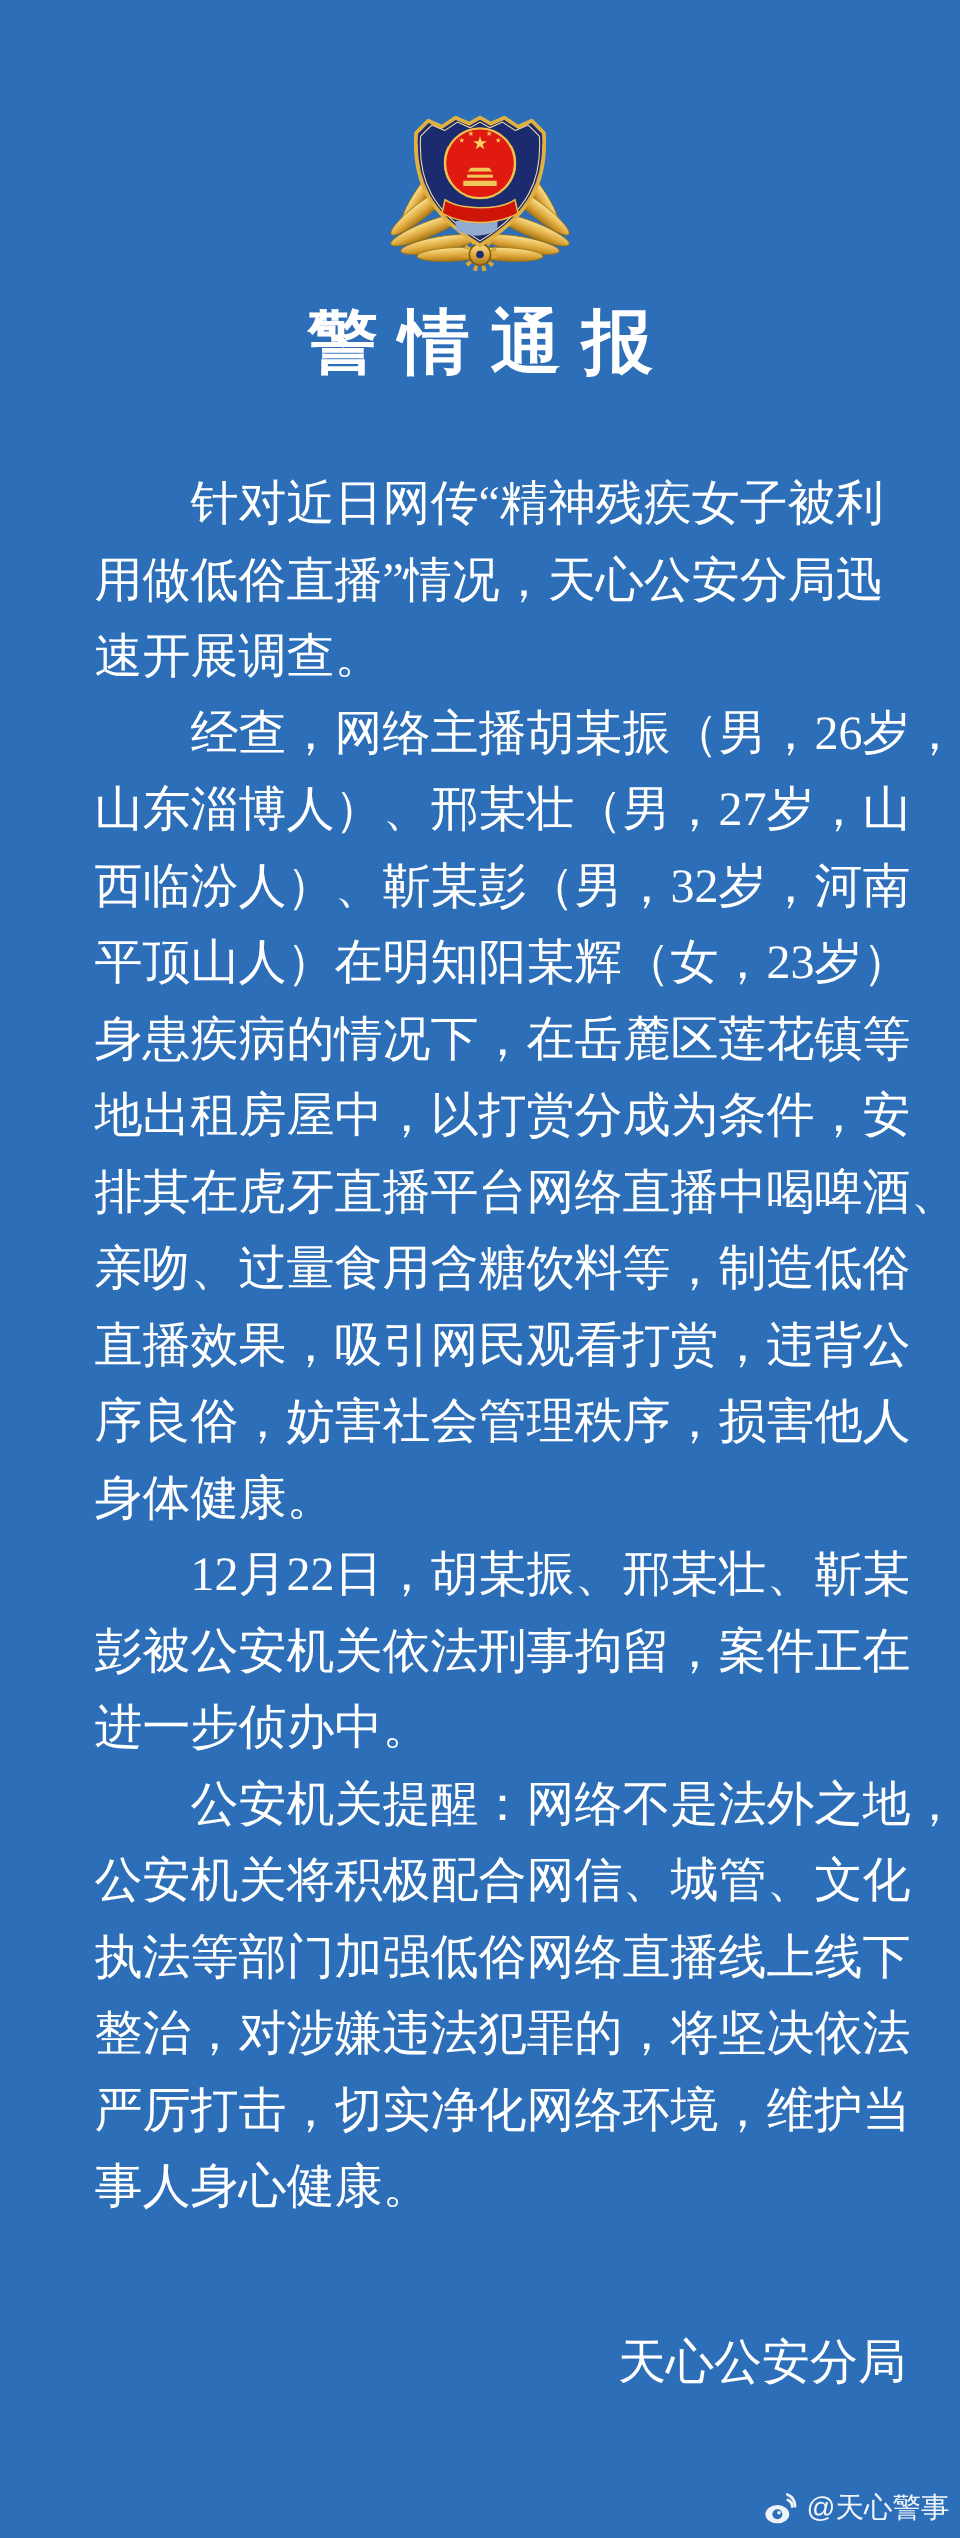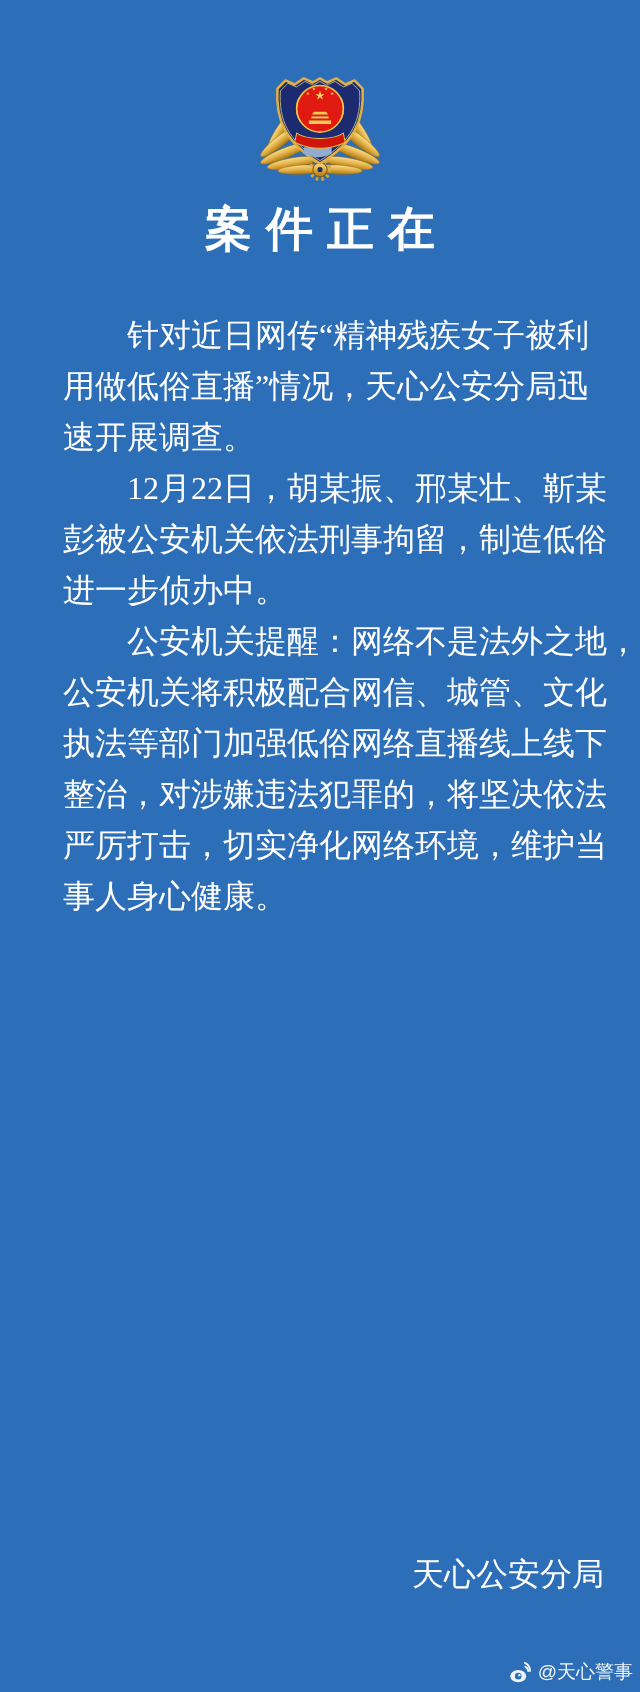--- a/index.html
+++ b/index.html
@@ -95,28 +95,39 @@
       <path d="M138,110 h24 l4,5 h-32 Z" fill="#f2c75a"></path>
       <rect x="133" y="119" width="34" height="4" fill="#f2c75a"></rect>
       <rect x="128" y="127" width="44" height="7" fill="#f2c75a"></rect>
       <path d="M112,130 A46,46 0 0 1 109,82" fill="none" stroke="#f0c14b" stroke-width="2.5"></path>
       <path d="M188,130 A46,46 0 0 0 191,82" fill="none" stroke="#f0c14b" stroke-width="2.5"></path>
 
       <path d="M104,152 C124,166 176,166 196,152 L200,170 C170,186 130,186 100,170 Z" fill="#cf1508" stroke="#e8bd4d" stroke-width="2"></path>
     </svg>
   </div>
 
-  <div class="title">案件正在</div>
+  <div class="title">警情通报</div>
 
   <div class="body-text">
     <p class="para">针对近日网传“精神残疾女子被利
 用做低俗直播”情况，天心公安分局迅
 速开展调查。</p>
+    <p class="para">经查，网络主播胡某振（男，26岁，
+山东淄博人）、邢某壮（男，27岁，山
+西临汾人）、靳某彭（男，32岁，河南
+平顶山人）在明知阳某辉（女，23岁）
+身患疾病的情况下，在岳麓区莲花镇等
+地出租房屋中，以打赏分成为条件，安
+排其在虎牙直播平台网络直播中喝啤酒、
+亲吻、过量食用含糖饮料等，制造低俗
+直播效果，吸引网民观看打赏，违背公
+序良俗，妨害社会管理秩序，损害他人
+身体健康。</p>
     <p class="para">12月22日，胡某振、邢某壮、靳某
-彭被公安机关依法刑事拘留，制造低俗
+彭被公安机关依法刑事拘留，案件正在
 进一步侦办中。</p>
     <p class="para">公安机关提醒：网络不是法外之地，
 公安机关将积极配合网信、城管、文化
 执法等部门加强低俗网络直播线上线下
 整治，对涉嫌违法犯罪的，将坚决依法
 严厉打击，切实净化网络环境，维护当
 事人身心健康。</p>
   </div>
 
   <div class="signature">

